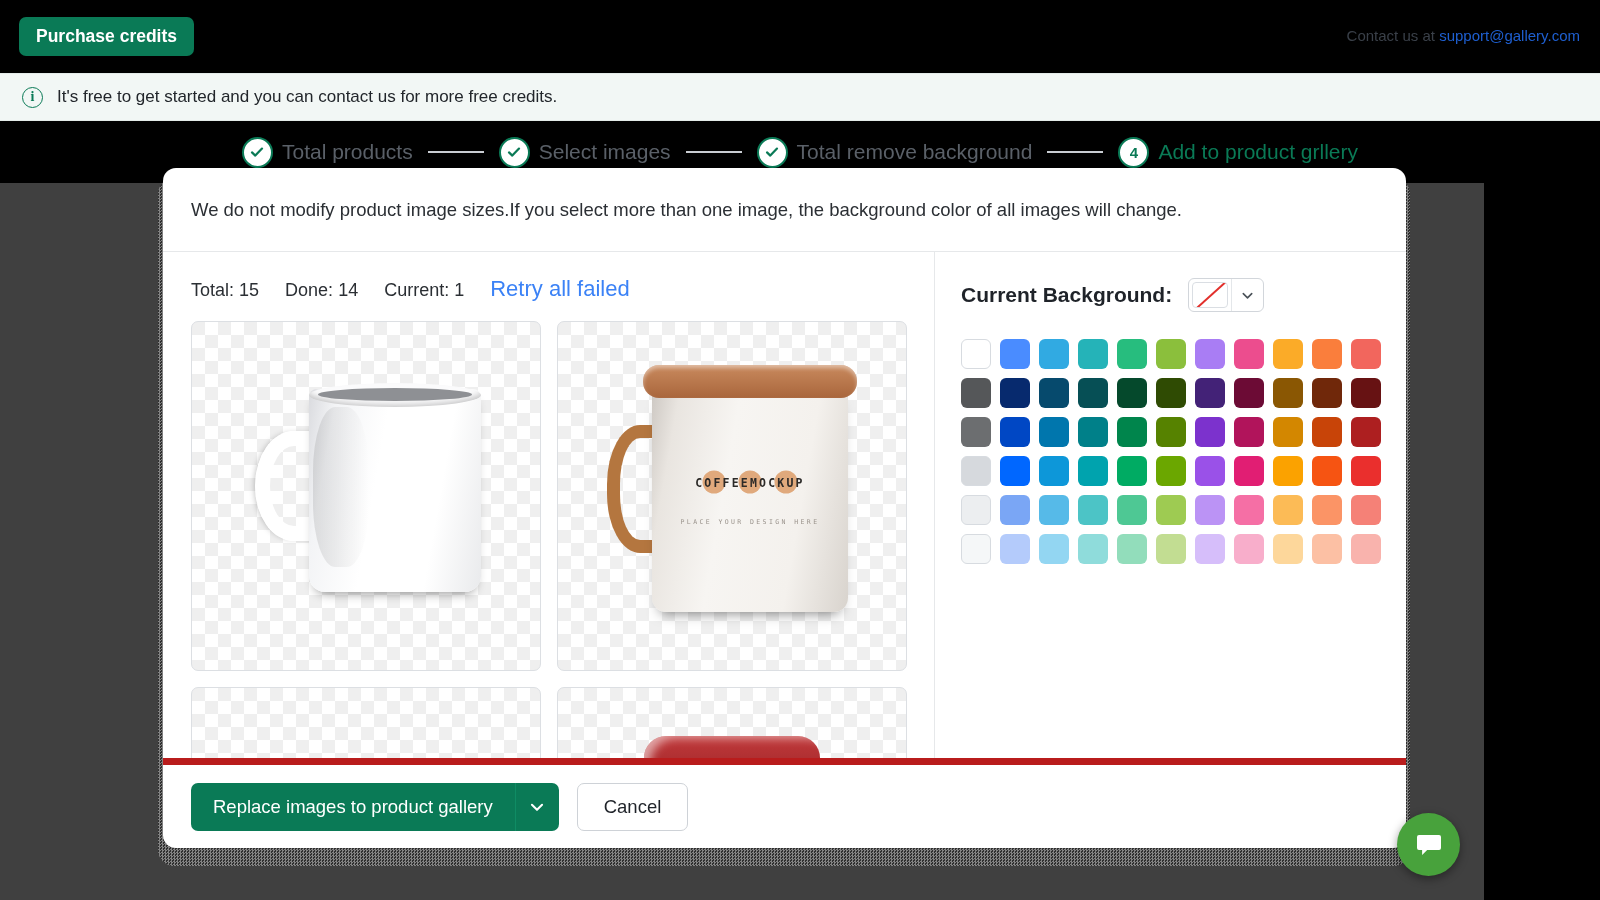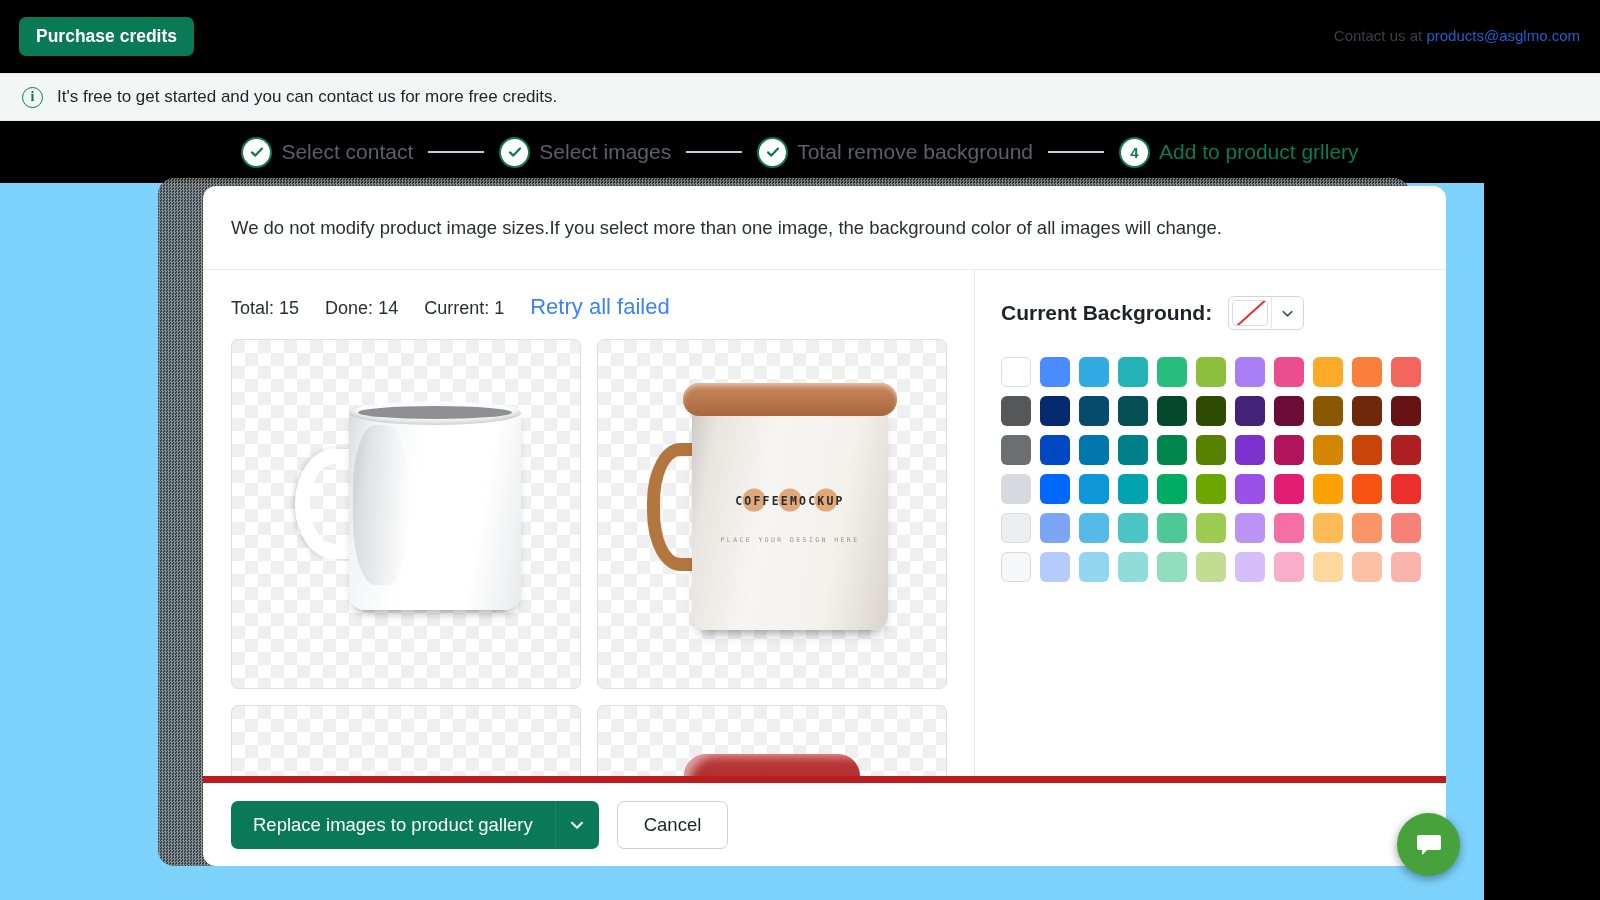--- a/index.html
+++ b/index.html
@@ -2,21 +2,21 @@
 <html><head>
 <meta charset="utf-8">
 <style>
   * { box-sizing: border-box; margin: 0; padding: 0; }
   html, body {
     width: 1600px; height: 900px;
     background: #000000;
     font-family: "Liberation Sans", sans-serif;
     overflow: hidden;
   }
-  .root { position: relative; width: 1484px; height: 900px; background: #7dd3fc; }
+  .root { position: relative; width: 1484px; height: 900px; background: #404040; }
 
   
   .topbar {
     position: absolute; left: 0; top: 0; width: 1600px; height: 73px;
     background: #000; display: flex; align-items: center;
   }
   .purchase-btn {
     margin-left: 19px;
     background: #0a7a56;
     color: #ffffff;
@@ -77,23 +77,23 @@
 
   
   .modal-shadow {
     position: absolute; left: 158px; top: 178px; width: 1252px; height: 688px;
     border-radius: 16px;
     background:
       repeating-conic-gradient(#8a8a8a 0% 25%, #2e2e2e 0% 50%) 0 0 / 3px 3px;
     opacity: .9;
   }
   .modal {
-    position: absolute; left: 163px; top: 186px; width: 1243px; height: 680px;
+    position: absolute; left: 163px; top: 168px; width: 1243px; height: 680px;
     background: #ffffff; border-radius: 13px; overflow: hidden;
-    display: flex; flex-direction: column; margin-left: 40px;
+    display: flex; flex-direction: column;
   }
   .modal-head {
     height: 84px; display: flex; align-items: center;
     padding: 0 28px; border-bottom: 1px solid #e6e8ea; flex: 0 0 84px;
   }
   .modal-head .t { font-size: 18.5px; color: #2b2f34; }
 
   .modal-body { flex: 1; display: flex; min-height: 0; }
   .left-pane {
     width: 772px; flex: 0 0 772px; border-right: 1px solid #e6e8ea;
@@ -265,37 +265,37 @@
   }
 </style>
 </head>
 <body>
 
 <div class="root">
 
   <div class="topbar">
     <button class="purchase-btn">Purchase credits</button>
     <div class="contact">
-      <span>Contact us at </span><a href="#">products@asglmo.com</a>
+      <span>Contact us at </span><a href="#">support@gallery.com</a>
     </div>
   </div>
 
   <div class="banner">
     <span class="ico">i</span>
     <span class="txt">It's free to get started and you can contact us for more free credits.</span>
   </div>
 
   <div class="stepper">
     <div class="step">
       <span class="bubble">
         <svg width="16" height="16" viewBox="0 0 16 16">
             <path d="M3 8.4 L6.3 11.6 L13 4.6" fill="none" stroke="#0a7a56" stroke-width="2.2" stroke-linecap="round" stroke-linejoin="round"></path>
           </svg>
       </span>
-      <span class="lbl">Select contact</span>
+      <span class="lbl">Total products</span>
     </div>
     <div class="connector"></div>
     <div class="step">
       <span class="bubble">
         <svg width="16" height="16" viewBox="0 0 16 16">
             <path d="M3 8.4 L6.3 11.6 L13 4.6" fill="none" stroke="#0a7a56" stroke-width="2.2" stroke-linecap="round" stroke-linejoin="round"></path>
           </svg>
       </span>
       <span class="lbl">Select images</span>
     </div>

